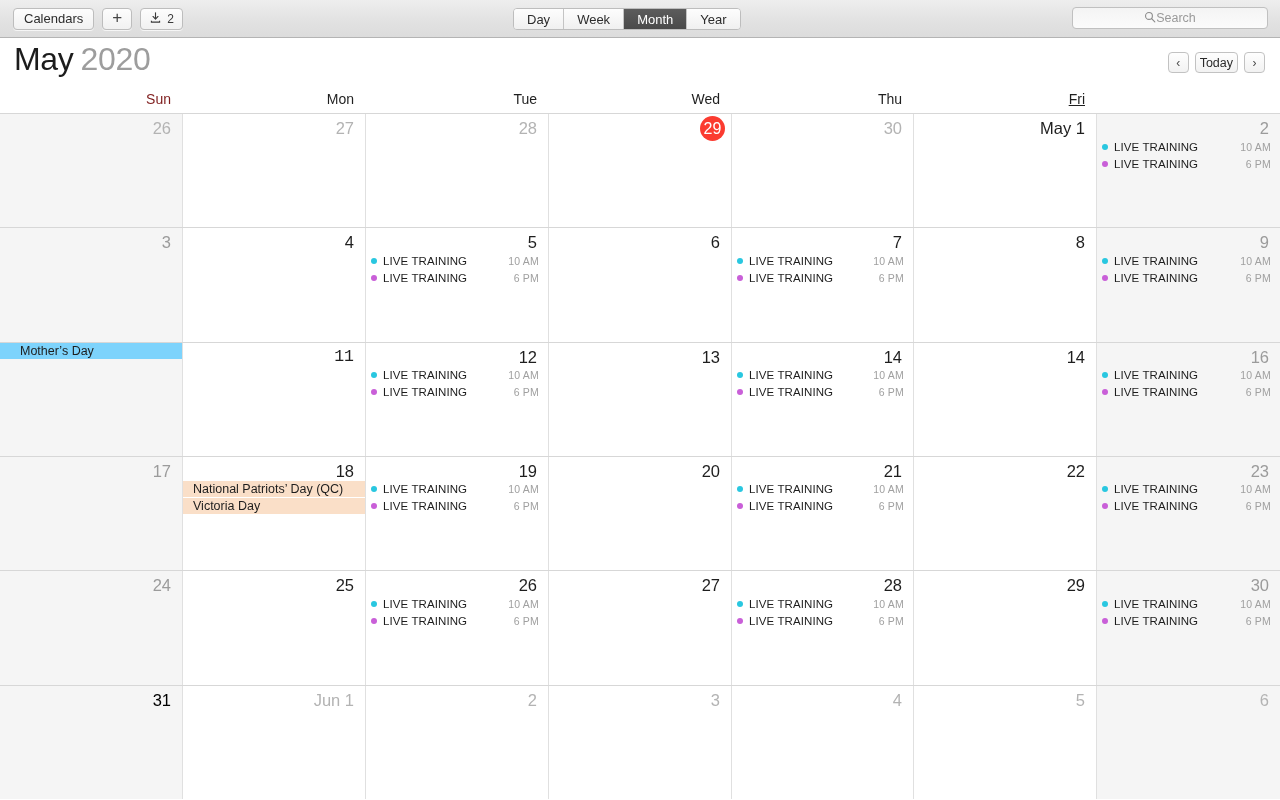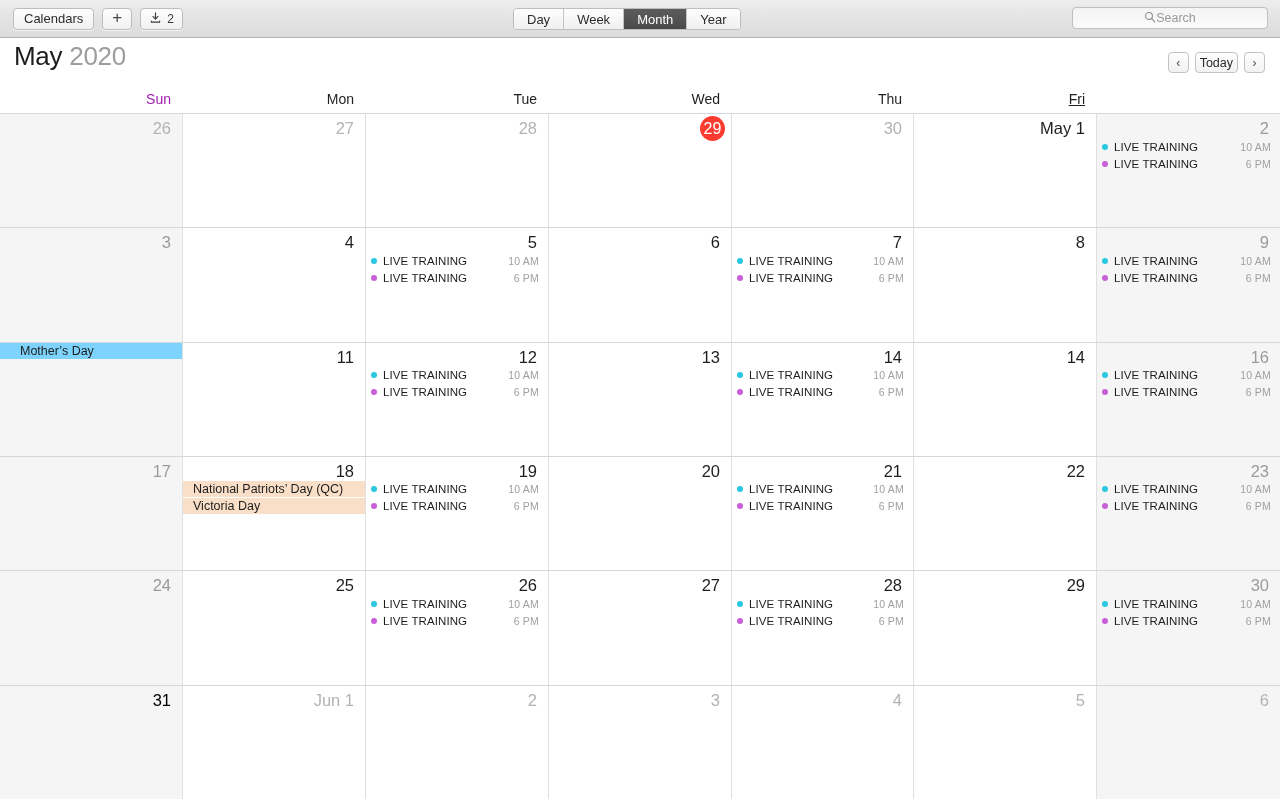--- a/index.html
+++ b/index.html
@@ -95,21 +95,21 @@
   #header {
     position: relative;
     height: 50px;
     width: 1280px;
     background: #ffffff;
   }
   #page-title {
     position: absolute;
     left: 14px;
     top: 3px;
-    font-size: 26px;
+    font-size: 32px;
     letter-spacing: -0.3px;
     white-space: nowrap;
   }
   #page-title .m { color: #1c1c1c; font-weight: 400; }
   #page-title .y { color: #9d9d9d; font-weight: 300; margin-left: 7px; }
 
   #nav-controls {
     position: absolute;
     right: 15px;
     top: 14px;
@@ -140,21 +140,21 @@
     border-bottom: 1px solid #d7d7d7;
   }
   .wd {
     font-size: 14px;
     color: #1f1f1f;
     text-align: right;
     padding-right: 12px;
     padding-top: 3px;
     cursor: default;
   }
-  .wd.weekend { color: #a21caf; }
+  .wd.weekend { color: #7f1d1d; }
 
   
   #calendar-grid {
     width: 1280px;
     height: 685px;
     display: flex;
     flex-direction: column;
   }
   .week-row {
     display: flex;
@@ -414,21 +414,21 @@
           <span class="dot" style="background: rgb(201, 95, 216);"></span>
           <span class="title">LIVE TRAINING</span>
           <span class="time">6 PM</span>
         </div>
       </div>
     </div>
     <div class="week-row">
       <div class="day-cell weekend in-month" style="width: 183px;">
         <div class="holiday" style="background: #7dd3fc; padding-left: 20px;">Mother’s Day</div>
       </div>
-      <div class="day-cell in-month" style="width: 183px;">
+      <div class="day-cell in-month" style="width: 183px; font-family: Liberation Mono, monospace;">
         <div class="day-num">11</div>
       </div>
       <div class="day-cell in-month" style="width: 183px;">
         <div class="day-num">12</div>
         <div class="event">
           <span class="dot" style="background: rgb(41, 199, 224);"></span>
           <span class="title">LIVE TRAINING</span>
           <span class="time">10 AM</span>
         </div>
         <div class="event">

